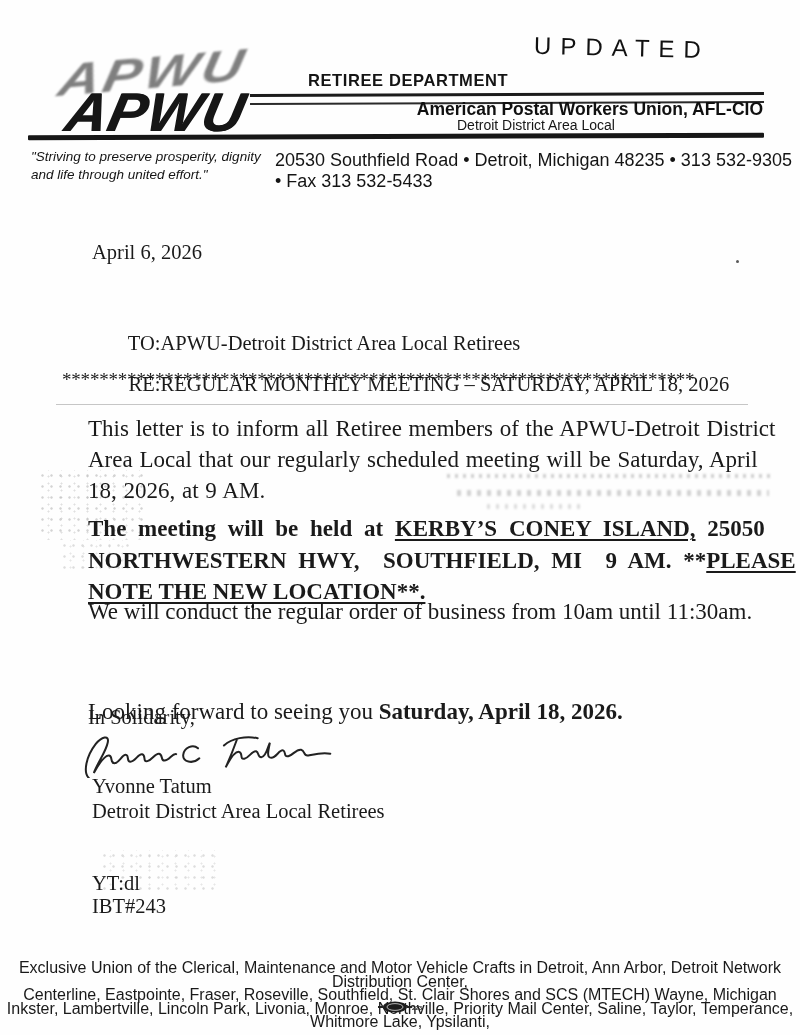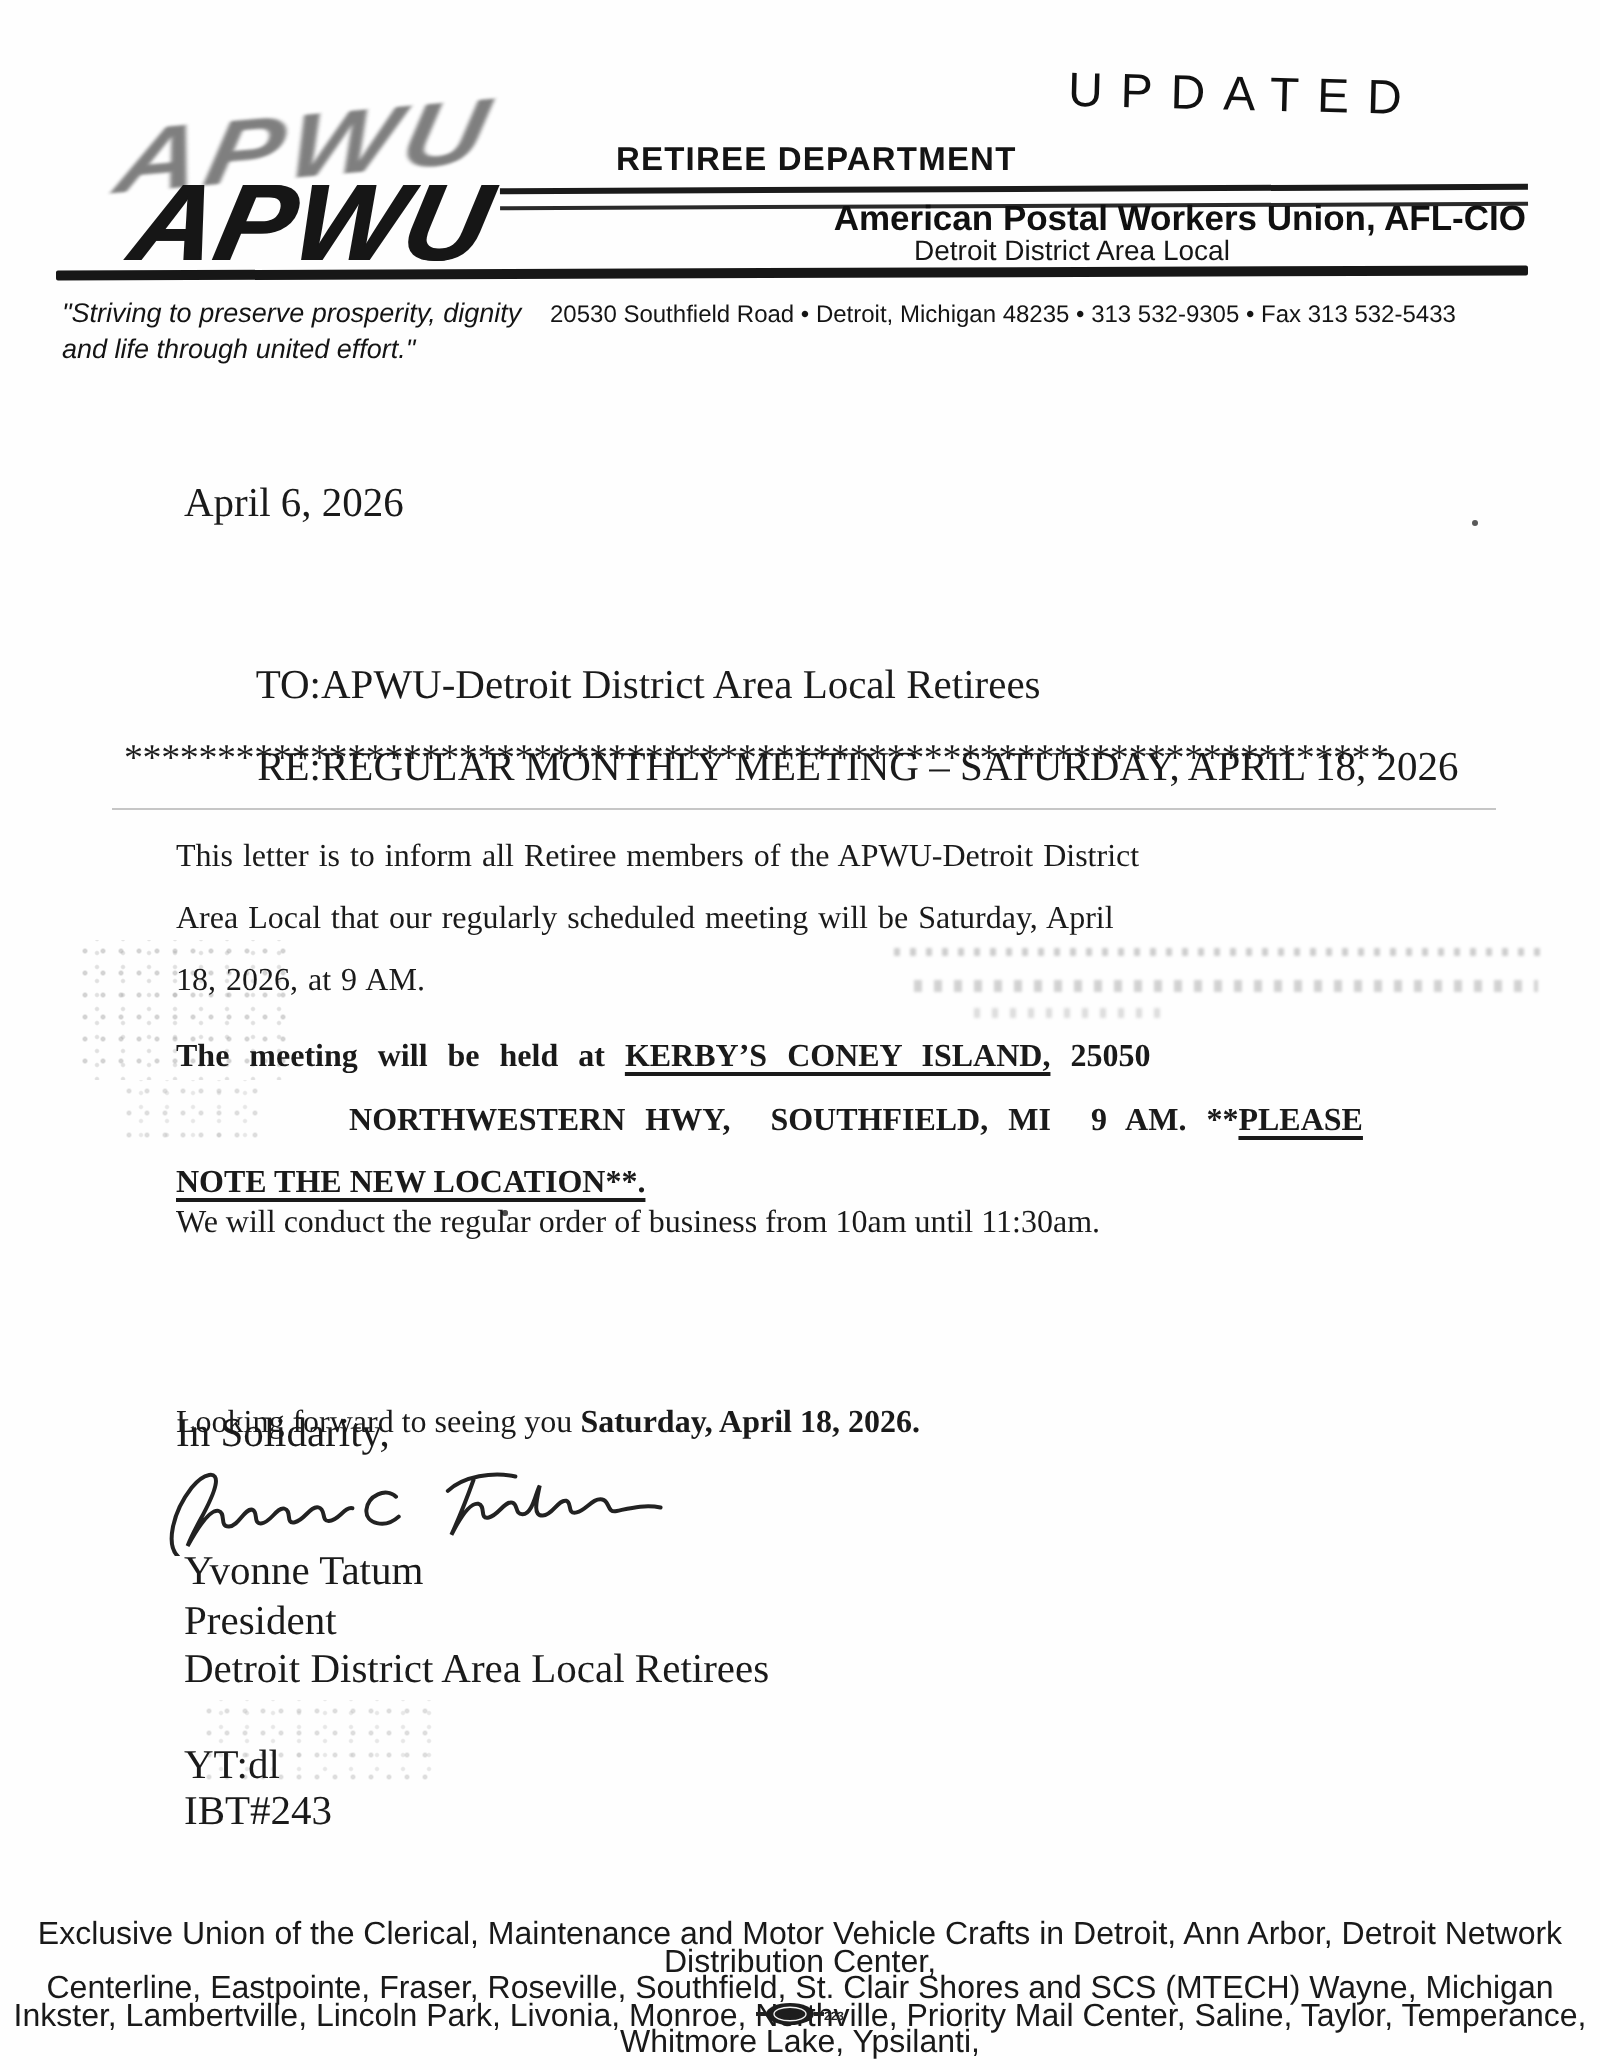--- a/index.html
+++ b/index.html
@@ -53,34 +53,34 @@
     position:absolute;left:28px;top:134px;width:736px;height:5px;
     background:#171717;transform:rotate(-.2deg);border-radius:1px;
   }
   .tagline{
     position:absolute;left:31px;top:148px;width:235px;
     font-family:"Liberation Sans", sans-serif;font-style:italic;
     font-size:13.5px;line-height:17.5px;color:#141414;
   }
   .address{
     position:absolute;left:275px;top:150px;
-    font-family:"Liberation Sans", sans-serif;font-size:12px;color:#141414;
+    font-family:"Liberation Sans", sans-serif;font-size:18px;color:#141414;
   }
   
   .date{position:absolute;left:92px;top:241px;font-size:20.5px;}
   .ref-line{position:absolute;left:85px;font-size:20.5px;white-space:pre;text-align:right;}
   .ref-label{display:inline-block;width:55px;}
   .to-line{top:309px;}
   .re-line{top:350px;}
   .asterisks{
     position:absolute;left:62px;top:369px;font-size:19px;
     letter-spacing:-.2px;white-space:pre;color:#1c1c1c;
   }
   .faint-rule{position:absolute;left:56px;top:404px;width:692px;height:1px;background:#c6c6c6;}
-  .para{position:absolute;left:88px;font-size:16px;line-height:31px;}
+  .para{position:absolute;left:88px;font-size:23px;line-height:31px;}
   .para .line{white-space:pre;}
   .para1{top:413px;width:660px;}
   .para1 .line{word-spacing:1px;}
   .para2{top:513px;width:680px;font-weight:bold;line-height:31.5px;}
   .para2 .line:nth-child(1){word-spacing:6px;}
   .para2 .line:nth-child(2){word-spacing:6px;text-align:center;}
   .para2 u{text-decoration-thickness:2px;text-underline-offset:3px;}
   .para3{top:596px;}
   .para4{top:696px;}
   .closing{position:absolute;left:88px;top:706px;font-size:20.5px;}
@@ -188,21 +188,20 @@
         <path d="M14,56 C8,50 12,34 22,22 C28,15 36,13 34,21 C32,30 23,41 19,51 C25,41 31,33 35,34 C39,35 35,42 40,42 C45,42 48,33 52,34 C55,35 52,41 56,41 C61,41 64,33 68,34 C72,35 68,42 73,41 C78,40 81,33 85,34 C89,35 86,41 90,41 C95,41 98,34 102,35"></path>
         <path d="M124,30 C119,25 110,29 109,36 C108,43 118,46 125,40"></path>
         <path d="M150,28 C158,21 173,19 184,22"></path>
         <path d="M163,23 C159,33 154,44 151,50 C156,41 161,34 165,35 C169,36 165,43 170,42 C175,41 178,34 182,35 C185,36 183,41 187,41 C192,41 194,30 196,27 C194,35 192,42 197,42 C202,42 205,34 209,35 C212,36 209,42 214,41 C219,40 222,34 227,35 C231,36 229,42 234,41 C240,40 248,38 256,40"></path>
       </g>
     </svg>
   </div>
 
   <div class="signer">
     <div>Yvonne Tatum</div>
-    <div>President</div>
     <div>Detroit District Area Local Retirees</div>
   </div>
 
   <div class="initials-block">
     <div>YT:dl</div>
     <div>IBT#243</div>
   </div>
 
   <div class="footer">
     <div>Exclusive Union of the Clerical, Maintenance and Motor Vehicle Crafts in Detroit, Ann Arbor, Detroit Network Distribution Center,</div>

